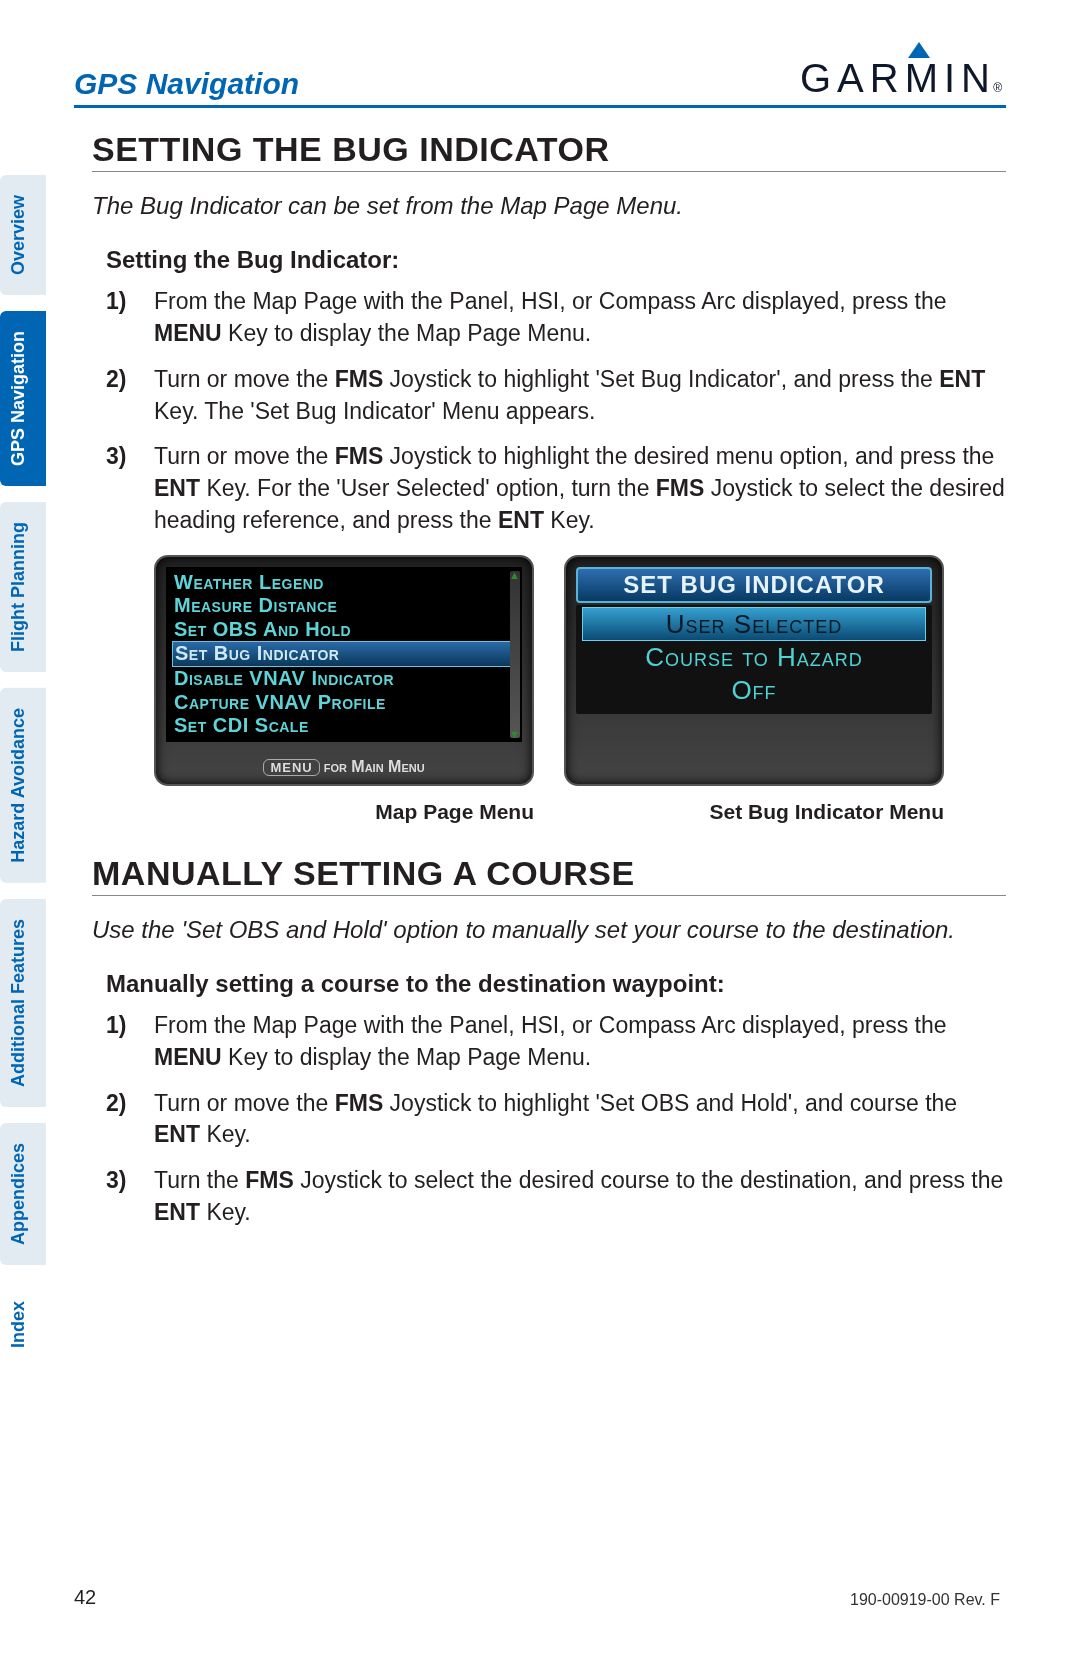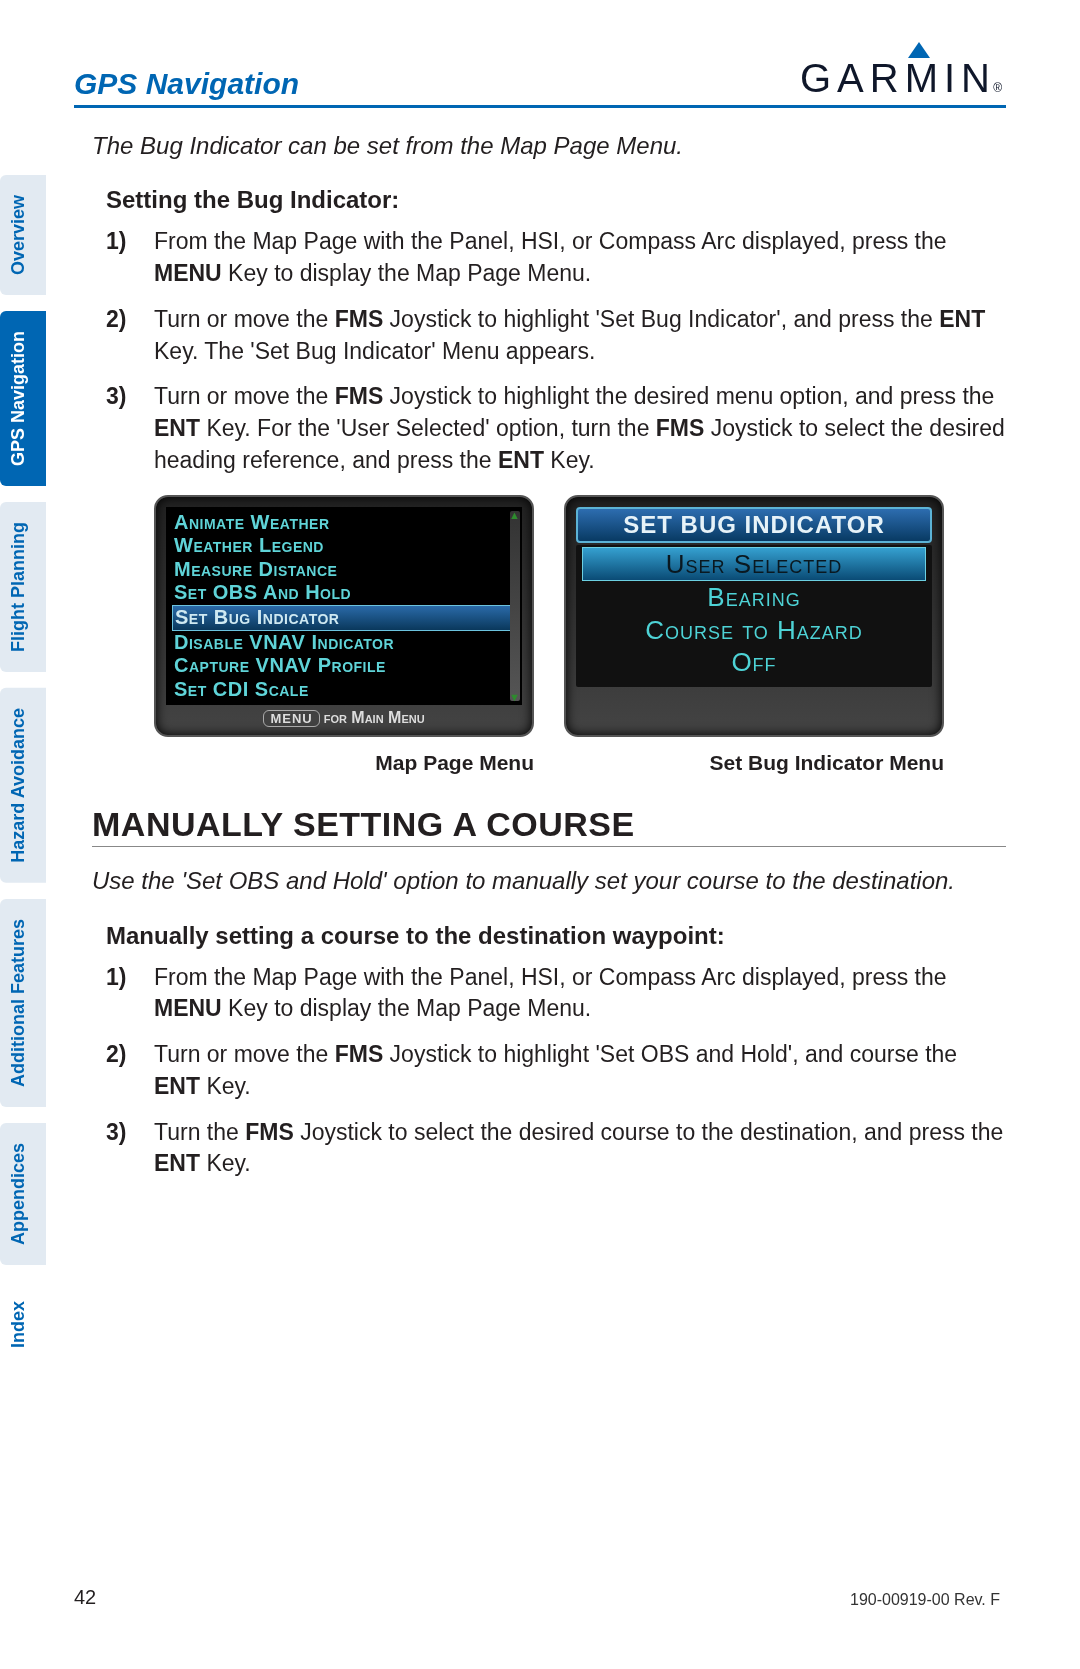--- a/index.html
+++ b/index.html
@@ -89,21 +89,21 @@
     font-variant: small-caps;
     text-transform: capitalize;
   }
   .menu-list .row { padding: 0 2px; white-space: nowrap; line-height: 1.18;}
   .menu-list .row.hl { background: linear-gradient(#2a6aa8,#0a385c); color: #cfe9f2; border: 1px solid #6cc3de;}
   .menu-list .scroll { position: absolute; right: 2px; top: 4px; bottom: 4px; width: 10px; background: linear-gradient(#333,#555); border-radius: 2px;}
   .menu-list .scroll::before{content:"▲";color:#2e8b2e;font-size:11px;position:absolute;top:-2px;left:-1px;}
   .menu-list .scroll::after{content:"▼";color:#2e8b2e;font-size:11px;position:absolute;bottom:-2px;left:-1px;}
   .device-footer {
     text-align: center; color: #ddd; font-size: 16px; font-weight: 600;
-    margin-top: 4px; font-variant: small-caps;
+    margin-top: 16px; font-variant: small-caps;
   }
   .device-footer .key { border: 1px solid #aaa; border-radius: 6px; padding: 0 6px; font-size: 13px; margin-right: 4px; letter-spacing: 1px;}
   .sbi-title {
     background: linear-gradient(#2d6db0,#083a63);
     color: #e6f2f8; text-align: center; font-size: 24px; font-weight: 700;
     padding: 2px 0; border: 2px solid #5cb3d6; border-radius: 4px;
     font-family: "Arial Narrow", Arial, sans-serif; letter-spacing: 1px;
     margin-bottom: 2px;
   }
   .sbi-body { background: #111; padding: 2px 6px 8px 6px; border-radius: 2px; text-align: center;}
@@ -140,59 +140,58 @@
   <div class="section-title">GPS Navigation</div>
   <div class="logo">
     <span class="tri"></span>
     <span>GARMIN</span>
     <span class="reg">®</span>
   </div>
 </div>
 
 <div class="content">
 
+  <h1 class="big">SETTING THE BUG INDICATOR</h1>
   <p class="intro">The Bug Indicator can be set from the Map Page Menu.</p>
   <h3 class="sub">Setting the Bug Indicator:</h3>
   <ol class="steps">
     <li>
       <span class="num">1)</span>
       <span class="txt"><span>From the Map Page with the Panel, HSI, or Compass Arc displayed, press the </span><b>MENU</b><span> Key to display the Map Page Menu.</span></span>
     </li>
     <li>
       <span class="num">2)</span>
       <span class="txt"><span>Turn or move the </span><b>FMS</b><span> Joystick to highlight 'Set Bug Indicator', and press the </span><b>ENT</b><span> Key.  The 'Set Bug Indicator' Menu appears.</span></span>
     </li>
     <li>
       <span class="num">3)</span>
       <span class="txt"><span>Turn or move the </span><b>FMS</b><span> Joystick to highlight the desired menu option, and press the </span><b>ENT</b><span> Key.  For the 'User Selected' option, turn the </span><b>FMS</b><span> Joystick to select the desired heading reference, and press the </span><b>ENT</b><span> Key.</span></span>
     </li>
   </ol>
 
   <div class="screenshots">
     <div class="device-screen">
       <div class="menu-list">
-        <div class="row">Animate Weather</div>
         <div class="row">Weather Legend</div>
         <div class="row">Measure Distance</div>
         <div class="row">Set OBS and Hold</div>
         <div class="row hl">Set Bug Indicator</div>
         <div class="row">Disable VNAV Indicator</div>
         <div class="row">Capture VNAV Profile</div>
         <div class="row">Set CDI Scale</div>
         <div class="scroll"></div>
       </div>
       <div class="device-footer">
         <span class="key">MENU</span><span>for Main Menu</span>
       </div>
     </div>
     <div class="device-screen small">
       <div class="sbi-title">SET BUG INDICATOR</div>
       <div class="sbi-body">
         <div class="opt hl">User Selected</div>
-        <div class="opt">Bearing</div>
         <div class="opt">Course to Hazard</div>
         <div class="opt">Off</div>
       </div>
     </div>
   </div>
   <div class="caption-row">
     <div class="caption">Map Page Menu</div>
     <div class="caption">Set Bug Indicator Menu</div>
   </div>
 

